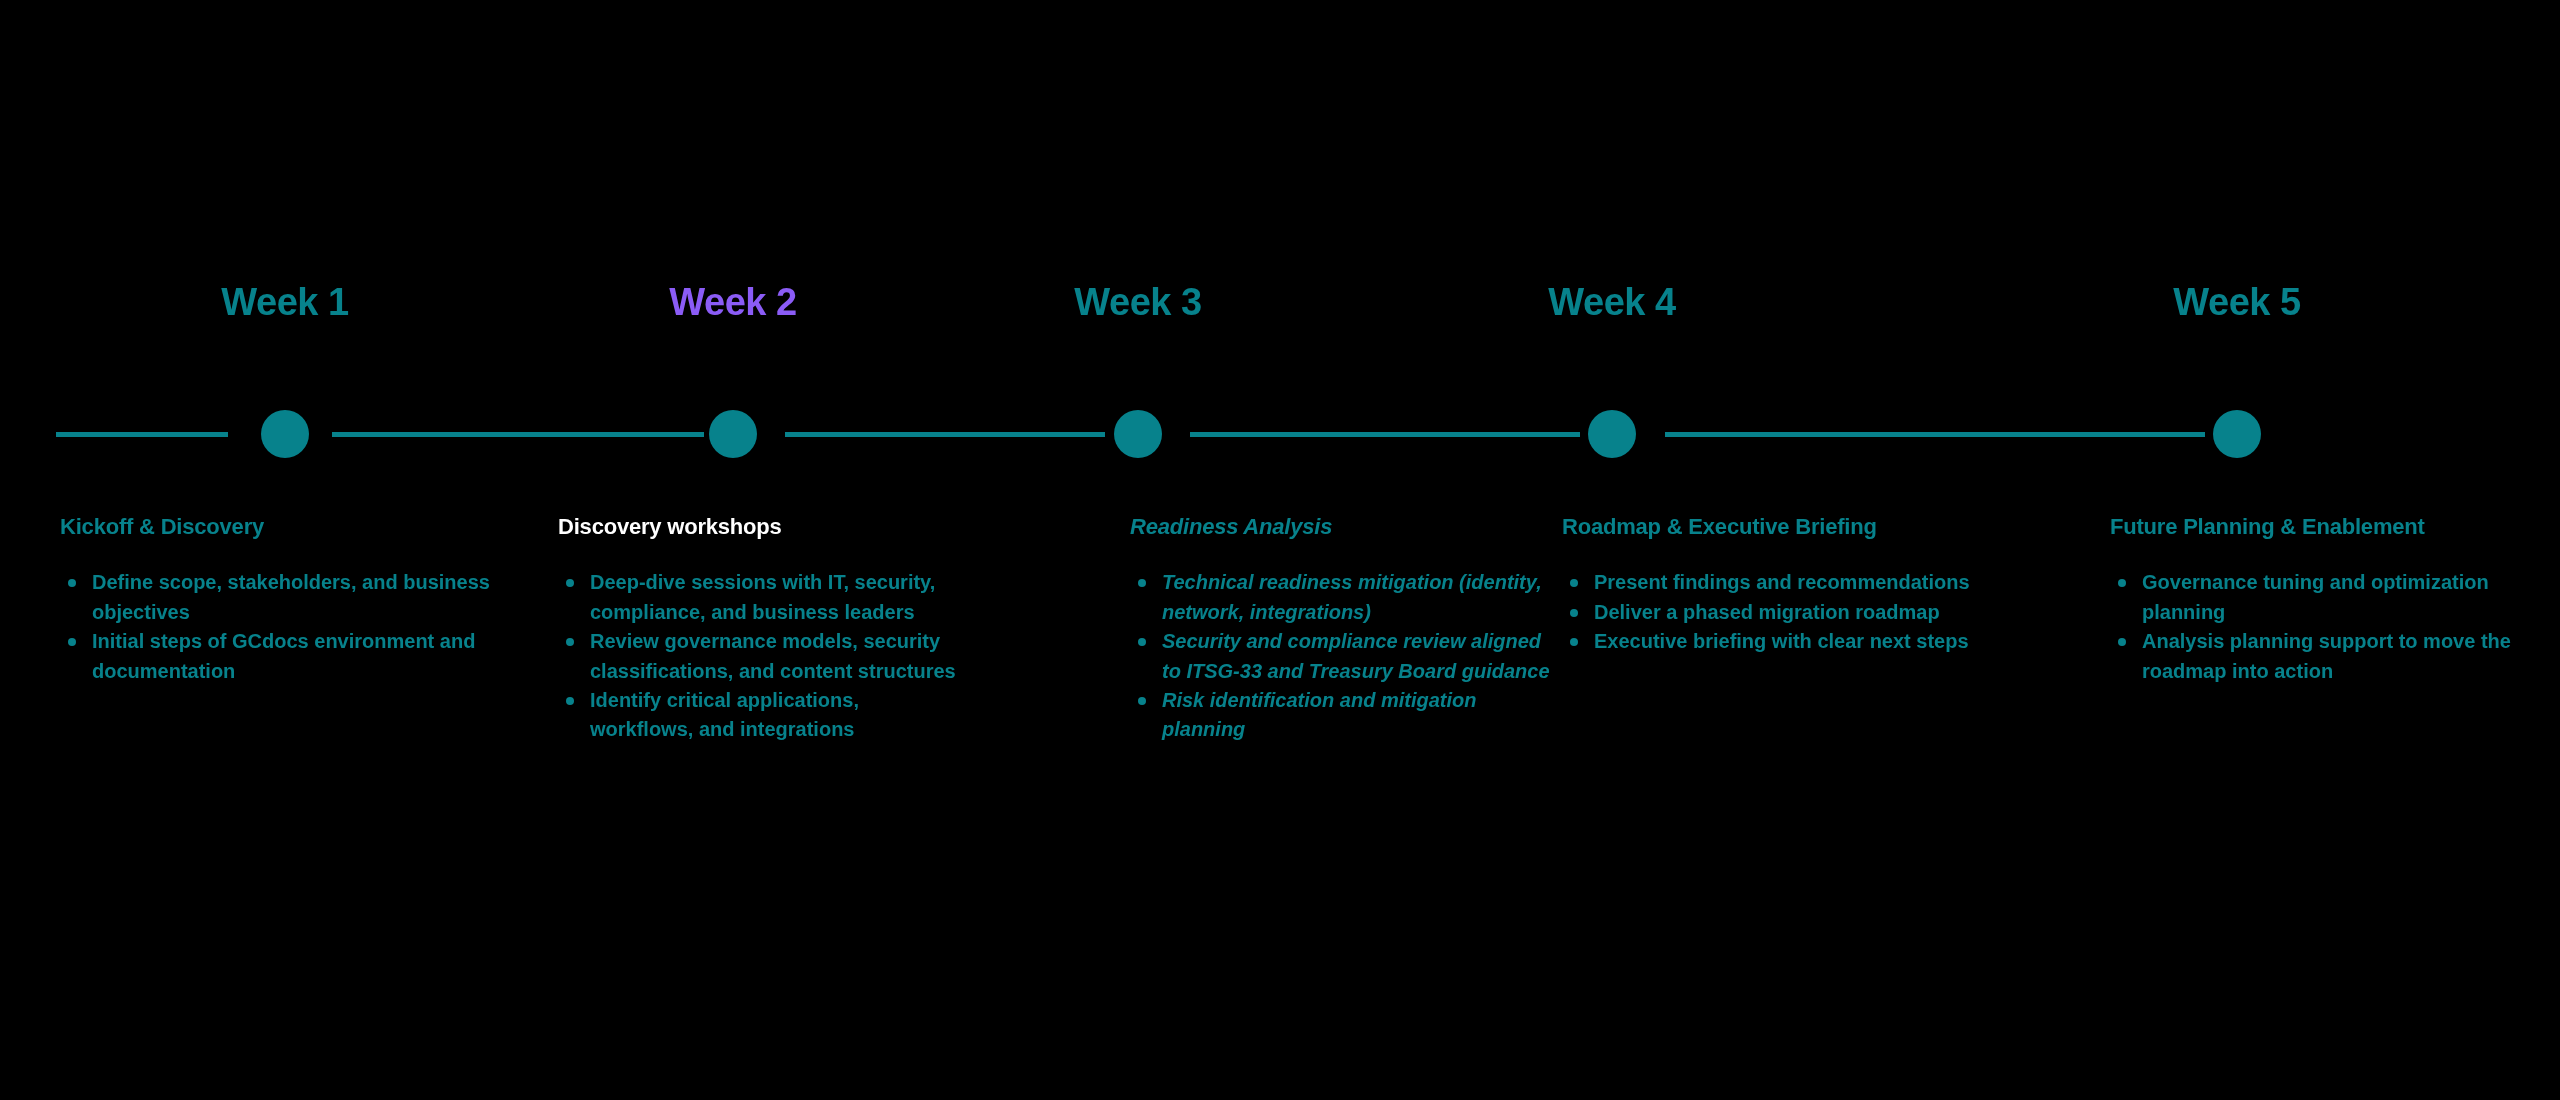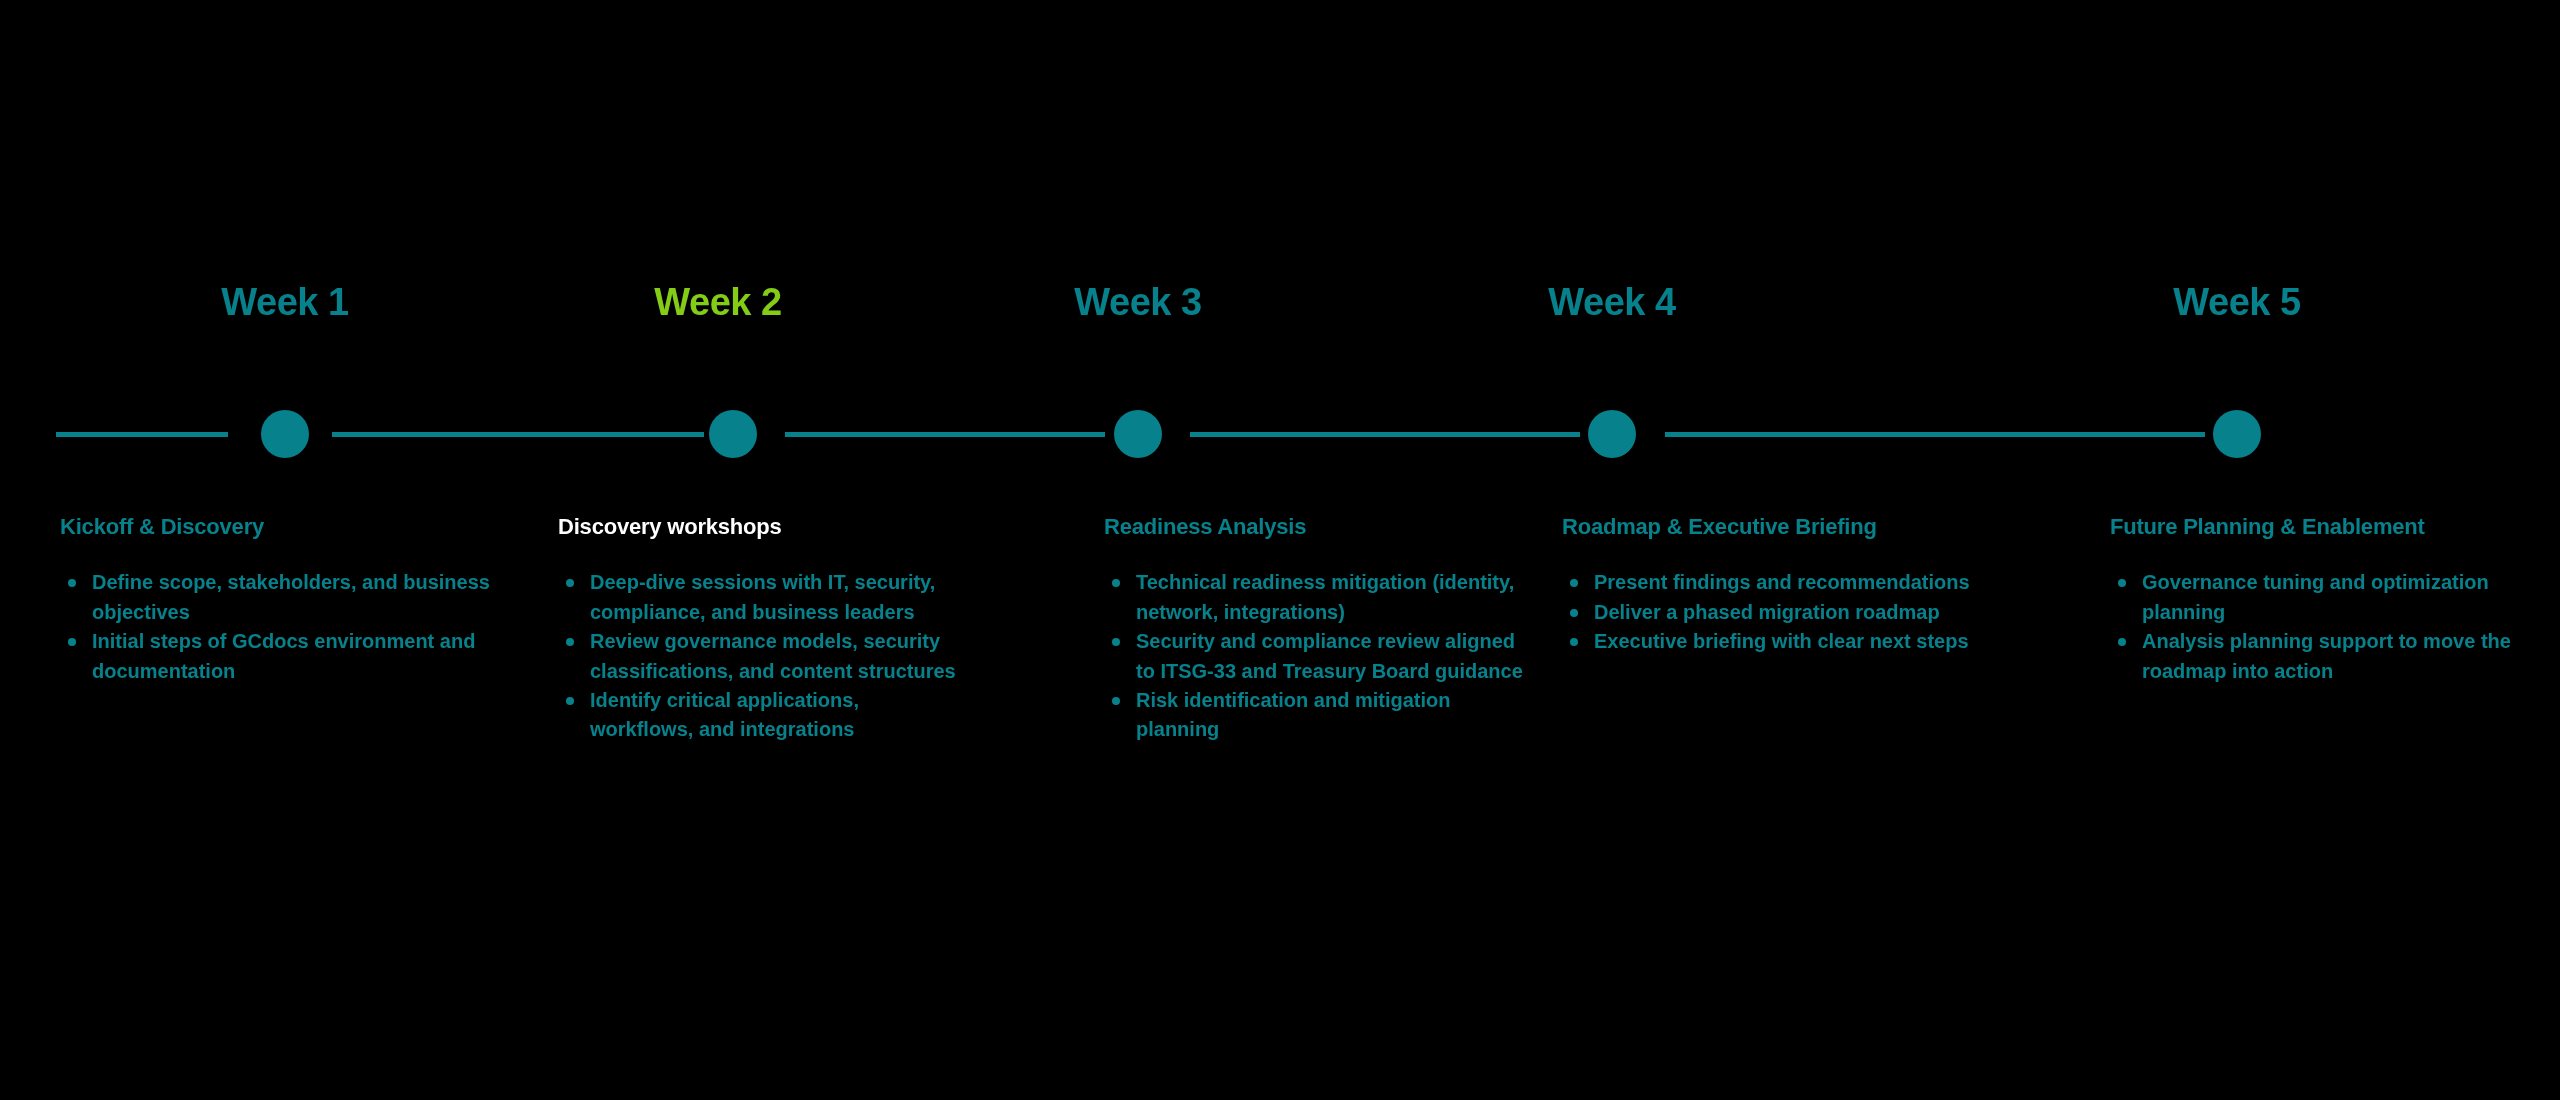--- a/index.html
+++ b/index.html
@@ -109,21 +109,21 @@
       <div class="axis-line" style="left: 1665px; width: 540px; top: 432px; background: rgb(7, 130, 140);"></div>
       <div class="axis-dot" style="left: 261px; top: 410px; background: rgb(7, 130, 140);"></div>
       <div class="axis-dot" style="left: 709px; top: 410px; background: rgb(7, 130, 140);"></div>
       <div class="axis-dot" style="left: 1114px; top: 410px; background: rgb(7, 130, 140);"></div>
       <div class="axis-dot" style="left: 1588px; top: 410px; background: rgb(7, 130, 140);"></div>
       <div class="axis-dot" style="left: 2213px; top: 410px; background: rgb(7, 130, 140);"></div>
     </div>
 
   <div id="week-labels">
       <div class="week-label" style="left: 285px; color: rgb(7, 130, 140);">Week 1</div>
-      <div class="week-label" style="left: 718px; color: #84cc16;">Week 2</div>
+      <div class="week-label" style="left: 733px; color: #8b5cf6;">Week 2</div>
       <div class="week-label" style="left: 1138px; color: rgb(7, 130, 140);">Week 3</div>
       <div class="week-label" style="left: 1612px; color: rgb(7, 130, 140);">Week 4</div>
       <div class="week-label" style="left: 2237px; color: rgb(7, 130, 140);">Week 5</div>
     </div>
 
   <div id="columns">
       <div class="column" style="left: 60px; width: 430px;">
         <div class="col-title" style="color: rgb(7, 130, 140);">Kickoff &amp; Discovery</div>
         <ul class="col-list">
           <li><span class="bullet-dot" style="background: rgb(7, 130, 140);"></span><span>Define scope, stakeholders, and business objectives</span></li>
@@ -131,21 +131,21 @@
         </ul>
       </div>
       <div class="column" style="left: 558px; width: 400px;">
         <div class="col-title" style="color: #ffffff;">Discovery workshops</div>
         <ul class="col-list">
           <li><span class="bullet-dot" style="background: rgb(7, 130, 140);"></span><span>Deep-dive sessions with IT, security, compliance, and business leaders</span></li>
           <li><span class="bullet-dot" style="background: rgb(7, 130, 140);"></span><span>Review governance models, security classifications, and content structures</span></li>
           <li><span class="bullet-dot" style="background: rgb(7, 130, 140);"></span><span>Identify critical applications, workflows, and integrations</span></li>
         </ul>
       </div>
-      <div class="column" style="left: 1104px; width: 420px;">
+      <div class="column" style="left: 1130px; width: 420px; font-style: italic;">
         <div class="col-title" style="color: rgb(7, 130, 140);">Readiness Analysis</div>
         <ul class="col-list">
           <li><span class="bullet-dot" style="background: rgb(7, 130, 140);"></span><span>Technical readiness mitigation (identity, network, integrations)</span></li>
           <li><span class="bullet-dot" style="background: rgb(7, 130, 140);"></span><span>Security and compliance review aligned to ITSG-33 and Treasury Board guidance</span></li>
           <li><span class="bullet-dot" style="background: rgb(7, 130, 140);"></span><span>Risk identification and mitigation planning</span></li>
         </ul>
       </div>
       <div class="column" style="left: 1562px; width: 430px;">
         <div class="col-title" style="color: rgb(7, 130, 140);">Roadmap &amp; Executive Briefing</div>
         <ul class="col-list">

